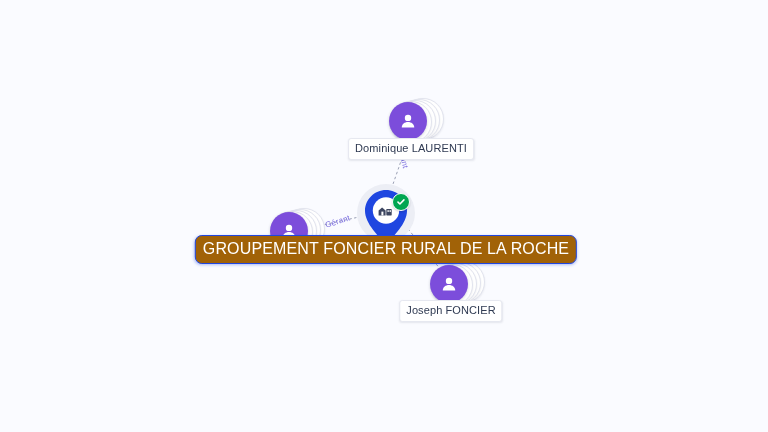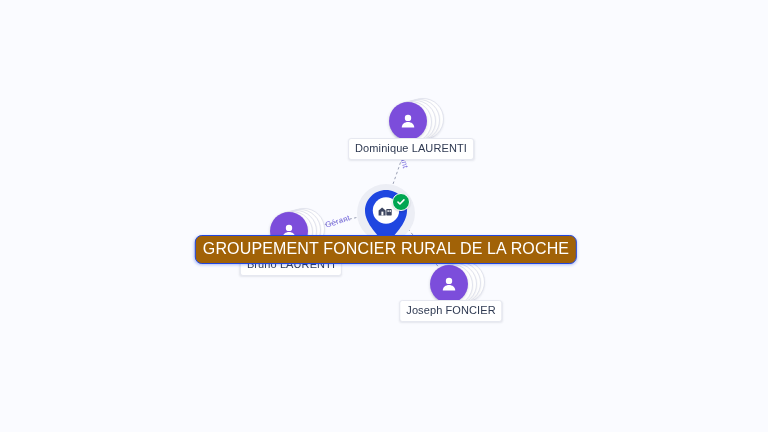--- a/index.html
+++ b/index.html
@@ -190,21 +190,20 @@
       <div class="stack-disc d3"></div>
       <div class="stack-disc d4"></div>
       <div class="avatar-circle">
         <svg width="22" height="22" viewBox="0 0 24 24" aria-hidden="true">
           <circle cx="12" cy="8.6" r="3.5" fill="#ffffff"></circle>
           <path d="M5.2 19.2c0-3.8 3.1-6.1 6.8-6.1s6.8 2.3 6.8 6.1z" fill="#ffffff"></path>
         </svg>
       </div>
     </div>
   </div>
-  <div class="node-label z-label" style="left:291px; top:254px;">Bruno LAURENTI</div>
 
   <div class="node z-node" style="left:452px; top:285px;">
     <div class="person-stack">
       <div class="stack-disc d1"></div>
       <div class="stack-disc d2"></div>
       <div class="stack-disc d3"></div>
       <div class="stack-disc d4"></div>
       <div class="avatar-circle">
         <svg width="22" height="22" viewBox="0 0 24 24" aria-hidden="true">
           <circle cx="12" cy="8.6" r="3.5" fill="#ffffff"></circle>

